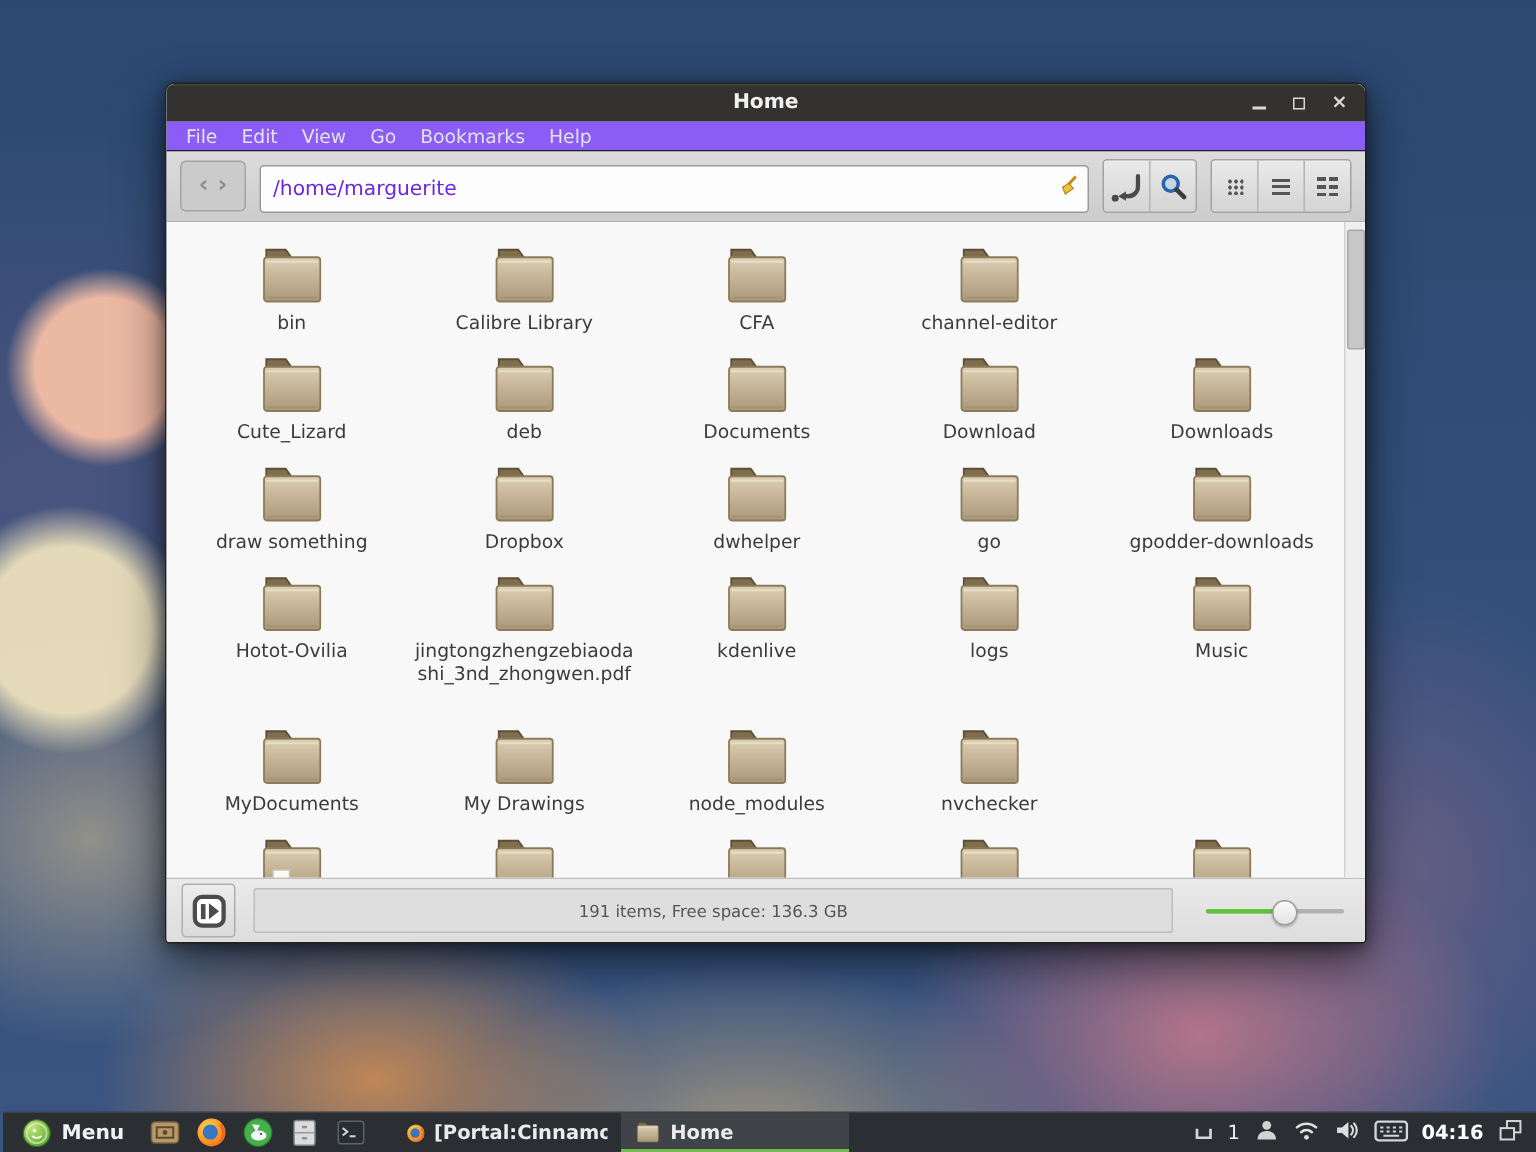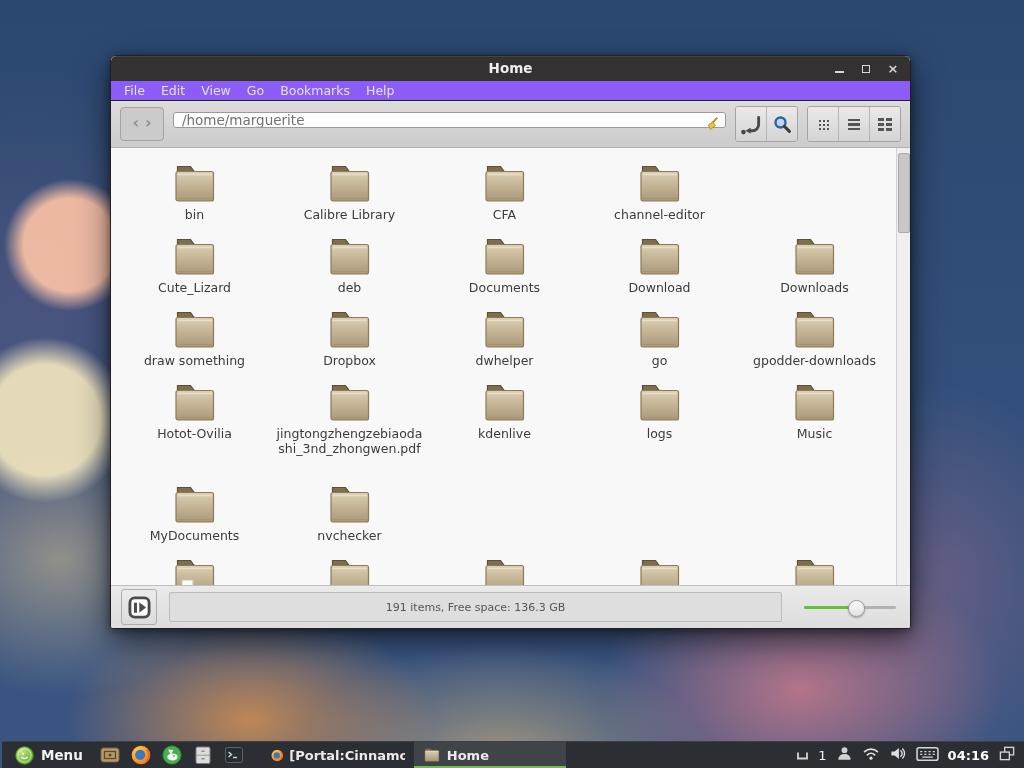--- a/index.html
+++ b/index.html
@@ -40,22 +40,22 @@
     padding-left:5px;flex:none;border-bottom:1px solid #232221;}
   .mitem{padding:1px 8px;font-size:12.5px;color:#e3e3e3;}
 
   
   .toolbar{height:46px;flex:none;display:flex;align-items:center;gap:9px;
     padding:0 9px;background:linear-gradient(#dcdcdc,#cccccc);border-bottom:1px solid #b2b2b2;}
   .navgrp{width:42px;height:32px;background:#cbcbcb;border:1px solid #a3a3a3;border-radius:4px;
     display:flex;align-items:center;justify-content:center;gap:6px;flex:none;}
   .chev{color:#8f8f8f;font-size:16px;font-weight:bold;line-height:1;transform:translateY(-1px);}
   .pathwrap{flex:1;position:relative;height:28px;}
-  .pathinput{width:100%;height:16px;box-sizing:border-box;border:1px solid #9a9a9a;border-radius:3px;
-    background:#fdfdfd;padding:0 26px 0 8px;font-size:13.5px;color:#737373;
+  .pathinput{width:100%;height:32px;box-sizing:border-box;border:1px solid #9a9a9a;border-radius:3px;
+    background:#fdfdfd;padding:0 26px 0 8px;font-size:13.5px;color:#6d28d9;
     font-family:"DejaVu Sans","Liberation Sans",sans-serif;outline:none;}
   .broom{position:absolute;right:6px;top:6px;width:16px;height:16px;}
   .btngrp{display:flex;height:34px;border:1px solid #a3a3a3;border-radius:3px;overflow:hidden;flex:none;}
   .tbtn{width:30px;display:grid;place-items:center;background:linear-gradient(#eaeaea,#d4d4d4);
     border-left:1px solid #b5b5b5;}
   .tbtn:first-child{border-left:none;}
   .icon-grid{width:11px;height:11px;
     background-image:radial-gradient(circle,#555 1.1px,transparent 1.4px);background-size:4px 4px;}
   .icon-list{width:12px;height:11px;
     background:repeating-linear-gradient(#555 0 2px,transparent 2px 4.5px);}
@@ -344,20 +344,32 @@
             <div class="fcell">
               <svg class="ficon" width="48" height="38" viewBox="0 0 48 38">
                 <use href="#sym-folder"></use>
               </svg>
               <div class="flabel">MyDocuments</div>
             </div>
             <div class="fcell">
               <svg class="ficon" width="48" height="38" viewBox="0 0 48 38">
                 <use href="#sym-folder"></use>
               </svg>
+              <div class="flabel">My Drawings</div>
+            </div>
+            <div class="fcell">
+              <svg class="ficon" width="48" height="38" viewBox="0 0 48 38">
+                <use href="#sym-folder"></use>
+              </svg>
+              <div class="flabel">node_modules</div>
+            </div>
+            <div class="fcell">
+              <svg class="ficon" width="48" height="38" viewBox="0 0 48 38">
+                <use href="#sym-folder"></use>
+              </svg>
               <div class="flabel">nvchecker</div>
             </div>
           </div>
           <div class="frow">
             <div class="fcell">
               <svg class="ficon" width="48" height="38" viewBox="0 0 48 38">
                 <use href="#sym-folder-doc"></use>
               </svg>
             </div>
             <div class="fcell">

